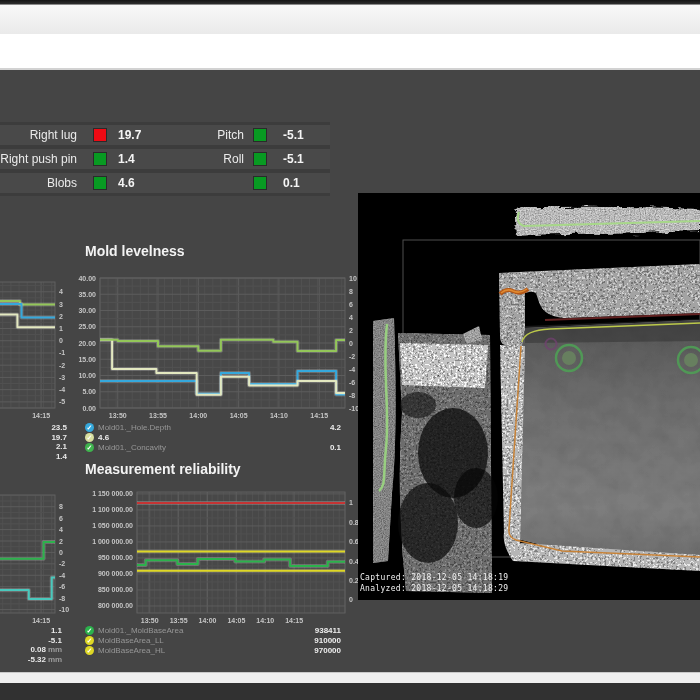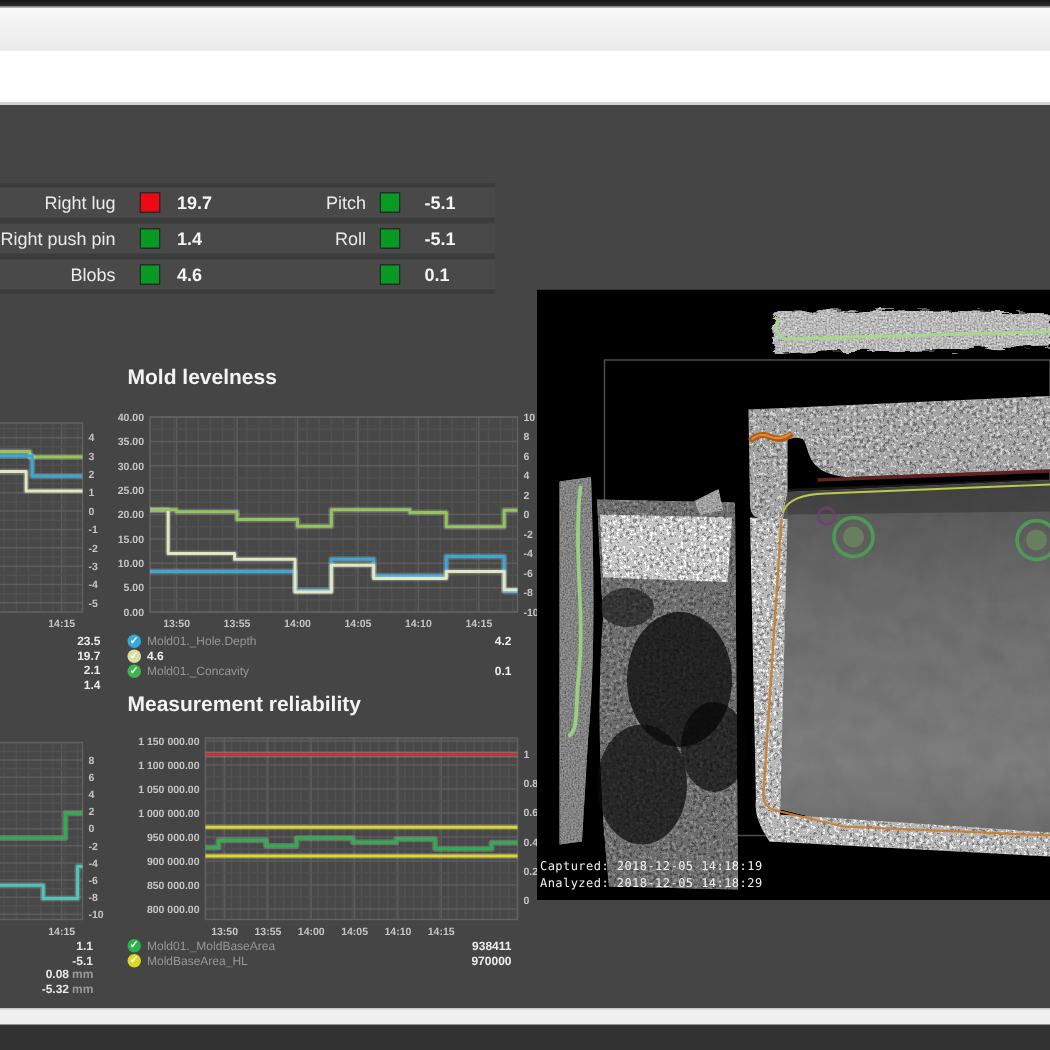--- a/index.html
+++ b/index.html
@@ -383,20 +383,25 @@
     </div>
   </div>
 <div class="abs legend" id="legend-measurement-reliability" style="left:85px;top:626px">
     <div class="lg-row">
       <span class="lg-ico" style="background: rgb(44, 178, 76);">✓</span>
       <span class="lg-lb">Mold01._MoldBaseArea</span>
       <span class="lg-val">938411</span>
     </div>
     <div class="lg-row">
       <span class="lg-ico" style="background: rgb(222, 215, 37);">✓</span>
+      <span class="lg-lb">MoldBaseArea_LL</span>
+      <span class="lg-val">910000</span>
+    </div>
+    <div class="lg-row">
+      <span class="lg-ico" style="background: rgb(222, 215, 37);">✓</span>
       <span class="lg-lb">MoldBaseArea_HL</span>
       <span class="lg-val">970000</span>
     </div>
   </div>
 <div class="abs frag-vals" id="vals-fragment-top" style="left:0;top:423px;width:67px">
     <div class="fv-row">
       <span class="fv-v">23.5</span>
     </div>
     <div class="fv-row">
       <span class="fv-v">19.7</span>

